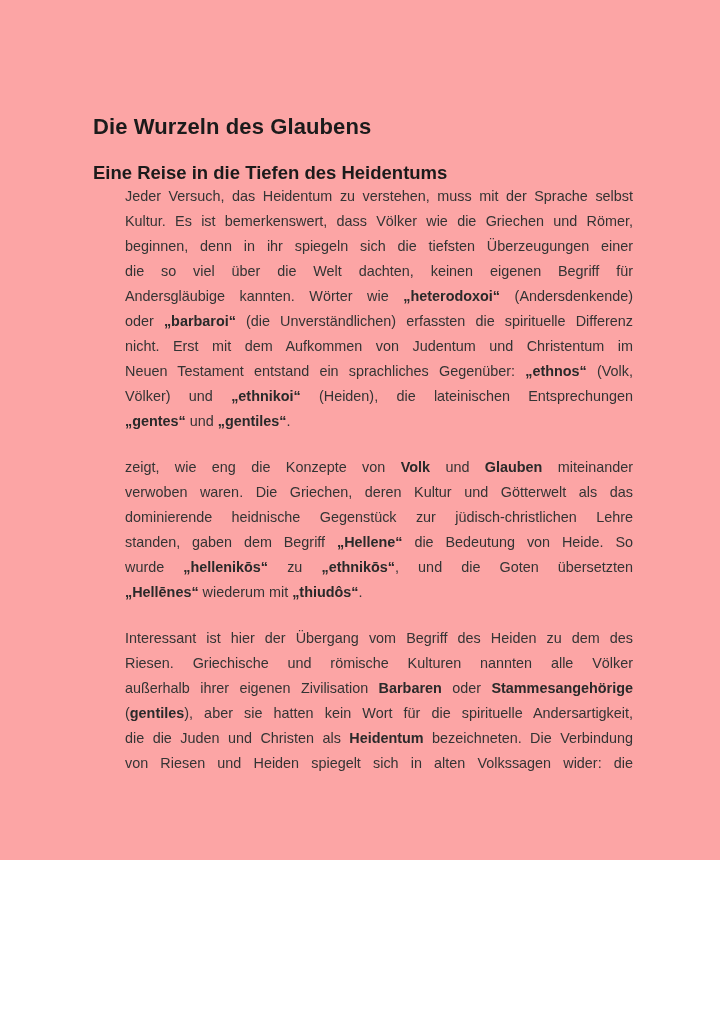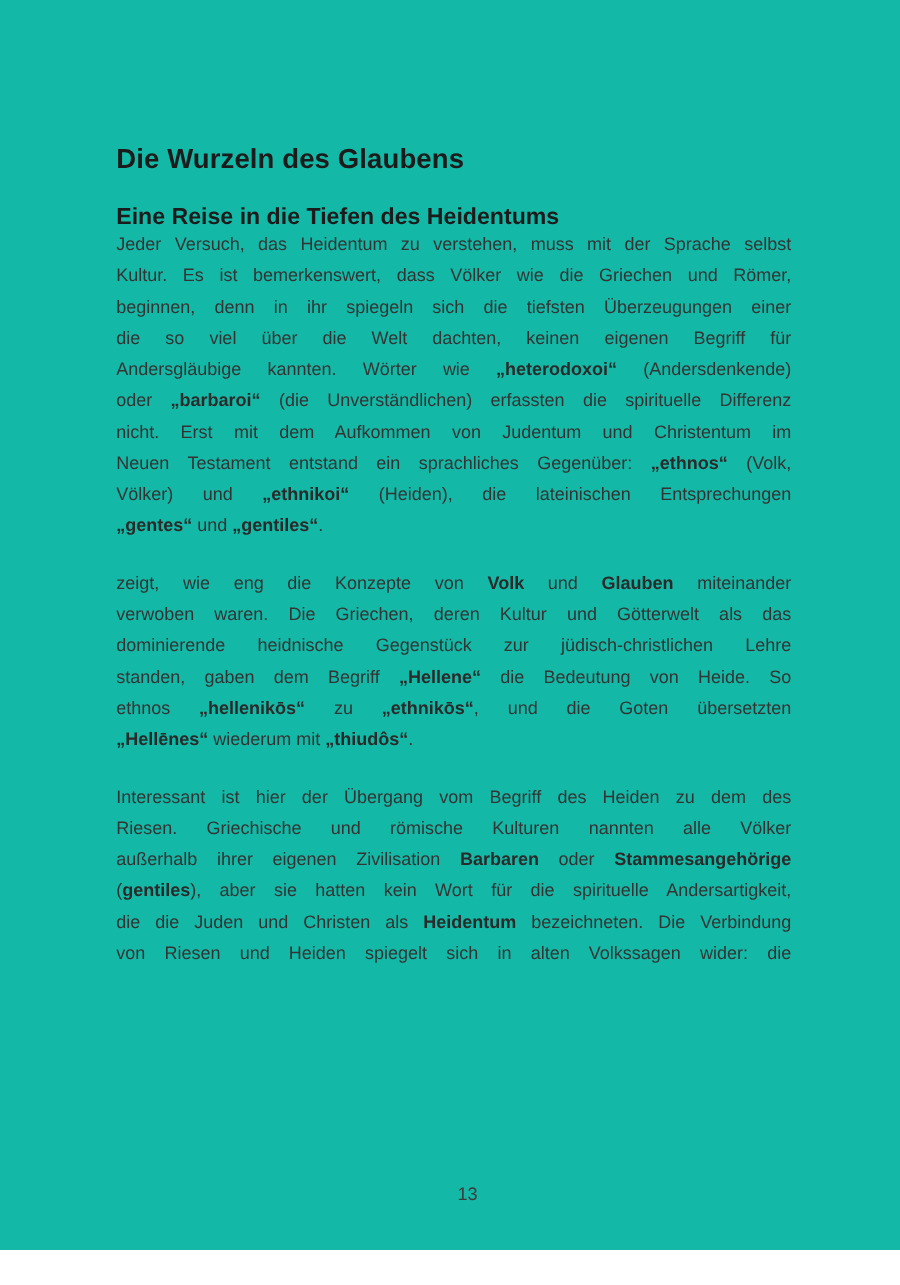--- a/index.html
+++ b/index.html
@@ -3,22 +3,22 @@
 <meta charset="utf-8">
 <style>
   html, body {
     margin: 0;
     padding: 0;
     background: #ffffff;
   }
   .page {
     position: relative;
     width: 720px;
-    height: 1000px;
-    background: #14b8a6;
+    height: 860px;
+    background: #fca5a5;
     font-family: "Liberation Sans", sans-serif;
     color: #343434;
     overflow: hidden;
   }
   .doc-title {
     position: absolute;
     left: 93px;
     top: 98px;
     width: 540px;
     font-size: 22px;
@@ -50,20 +50,21 @@
   }
   .line {
     height: 25px;
     line-height: 25px;
     text-align: justify;
     text-align-last: justify;
     -moz-text-align-last: justify;
     white-space: normal;
     overflow: hidden;
     hyphens: none;
+    margin-left: 32px;
   }
   .line.last {
     text-align-last: left;
     -moz-text-align-last: left;
   }
   .bold {
     font-weight: 700;
     color: #2a2a2a;
   }
   .page-number {
@@ -94,21 +95,21 @@
         <div class="line"><span>nicht. Erst mit dem Aufkommen von Judentum und Christentum im</span></div>
         <div class="line"><span>Neuen Testament entstand ein sprachliches Gegenüber: </span><span class="bold">„ethnos“</span><span> (Volk,</span></div>
         <div class="line"><span>Völker) und </span><span class="bold">„ethnikoi“</span><span> (Heiden), die lateinischen Entsprechungen</span></div>
         <div class="line last"><span class="bold">„gentes“</span><span> und </span><span class="bold">„gentiles“</span><span>.</span></div>
       </div>
       <div class="para">
         <div class="line"><span>zeigt, wie eng die Konzepte von </span><span class="bold">Volk</span><span> und </span><span class="bold">Glauben</span><span> miteinander</span></div>
         <div class="line"><span>verwoben waren. Die Griechen, deren Kultur und Götterwelt als das</span></div>
         <div class="line"><span>dominierende heidnische Gegenstück zur jüdisch-christlichen Lehre</span></div>
         <div class="line"><span>standen, gaben dem Begriff </span><span class="bold">„Hellene“</span><span> die Bedeutung von Heide. So</span></div>
-        <div class="line"><span>ethnos </span><span class="bold">„hellenikōs“</span><span> zu </span><span class="bold">„ethnikōs“</span><span>, und die Goten übersetzten</span></div>
+        <div class="line"><span>wurde </span><span class="bold">„hellenikōs“</span><span> zu </span><span class="bold">„ethnikōs“</span><span>, und die Goten übersetzten</span></div>
         <div class="line last"><span class="bold">„Hellēnes“</span><span> wiederum mit </span><span class="bold">„thiudôs“</span><span>.</span></div>
       </div>
       <div class="para">
         <div class="line"><span>Interessant ist hier der Übergang vom Begriff des Heiden zu dem des</span></div>
         <div class="line"><span>Riesen. Griechische und römische Kulturen nannten alle Völker</span></div>
         <div class="line"><span>außerhalb ihrer eigenen Zivilisation </span><span class="bold">Barbaren</span><span> oder </span><span class="bold">Stammesangehörige</span></div>
         <div class="line"><span>(</span><span class="bold">gentiles</span><span>), aber sie hatten kein Wort für die spirituelle Andersartigkeit,</span></div>
         <div class="line"><span>die die Juden und Christen als </span><span class="bold">Heidentum</span><span> bezeichneten. Die Verbindung</span></div>
         <div class="line"><span>von Riesen und Heiden spiegelt sich in alten Volkssagen wider: die</span></div>
       </div>

